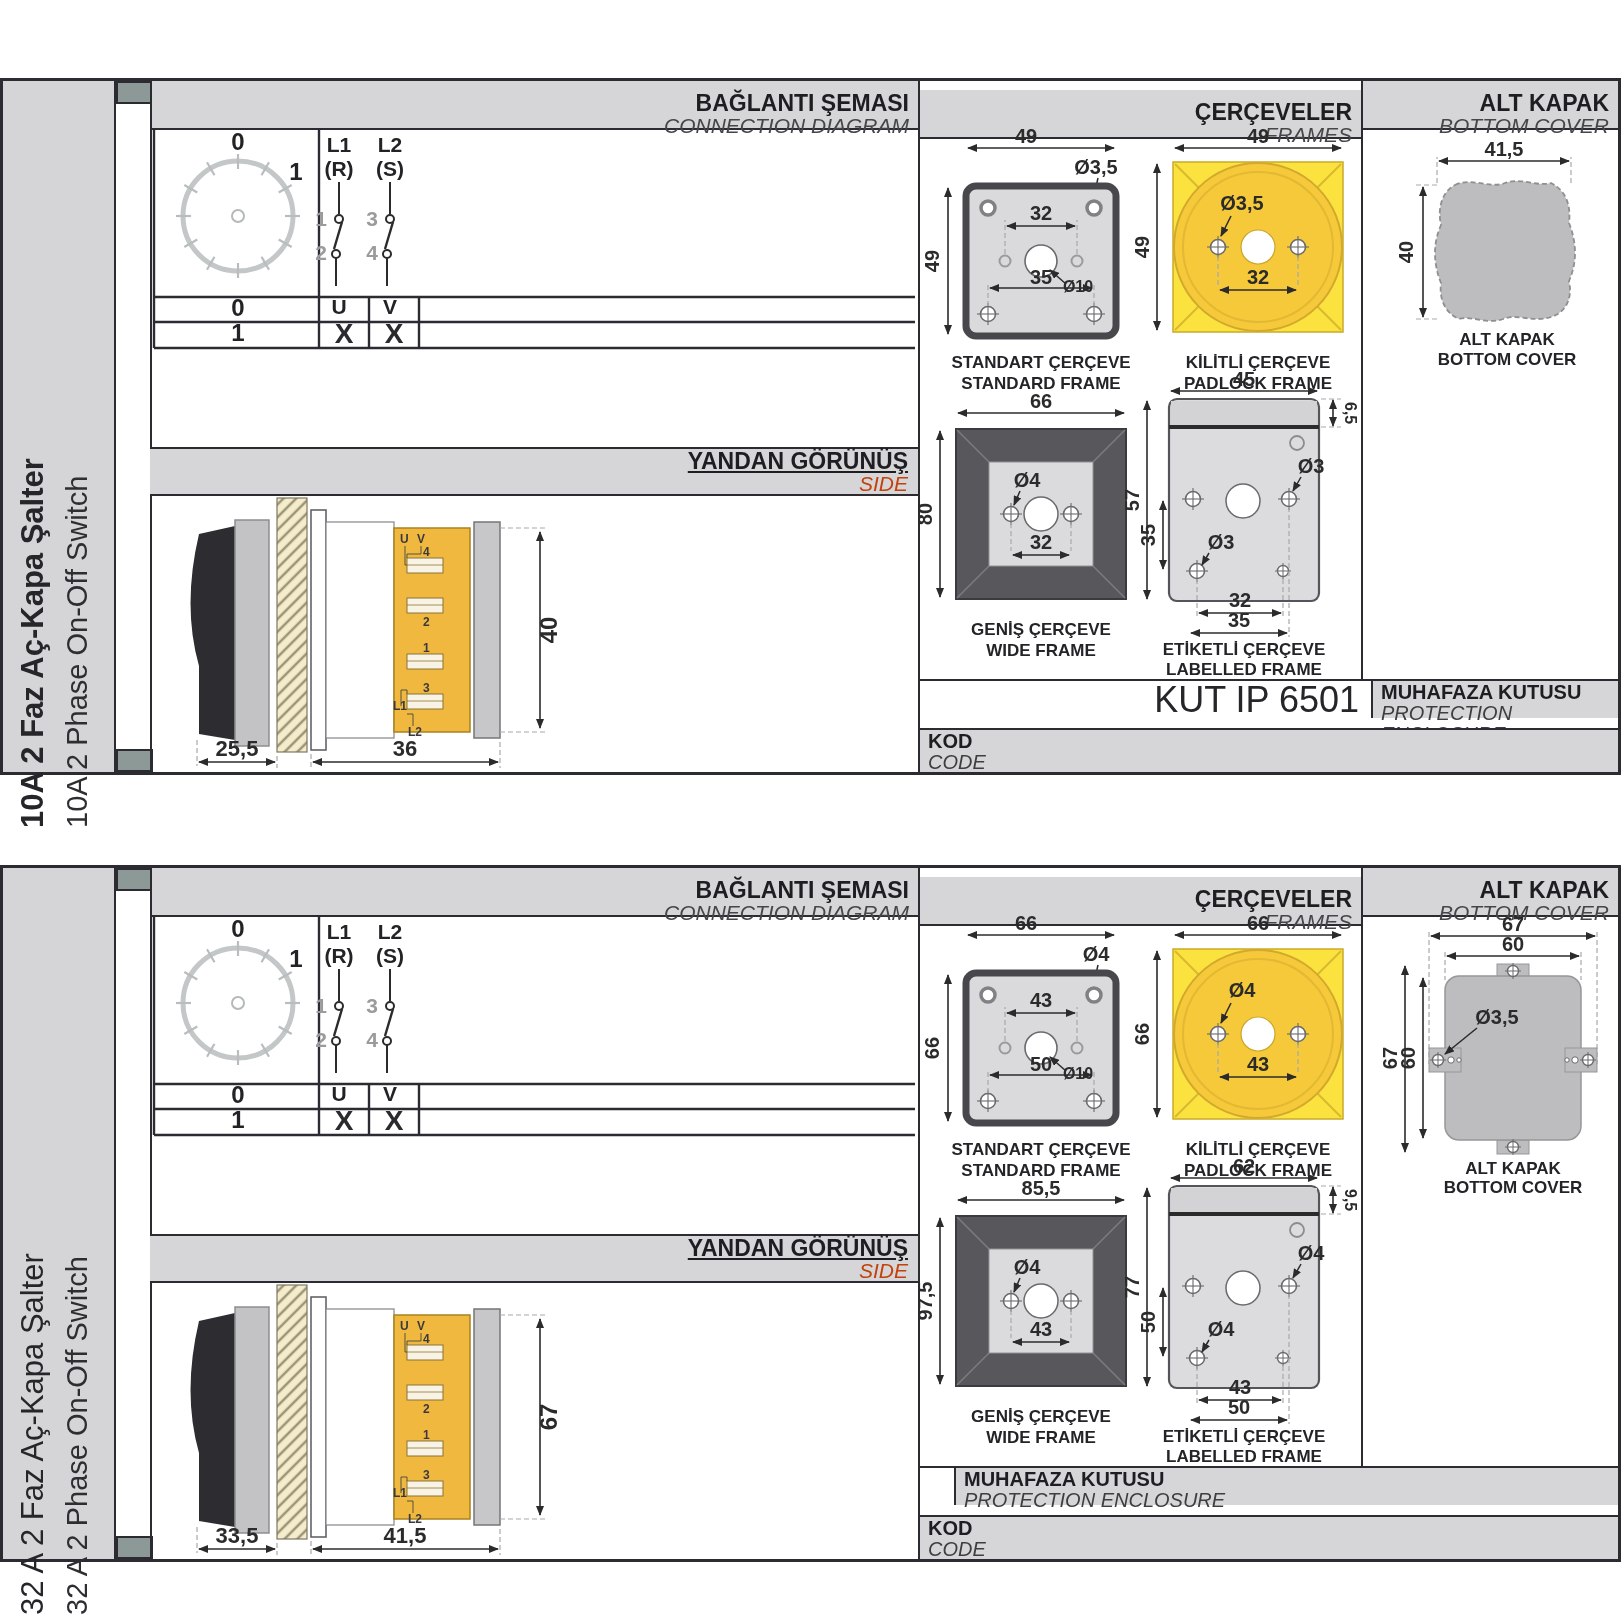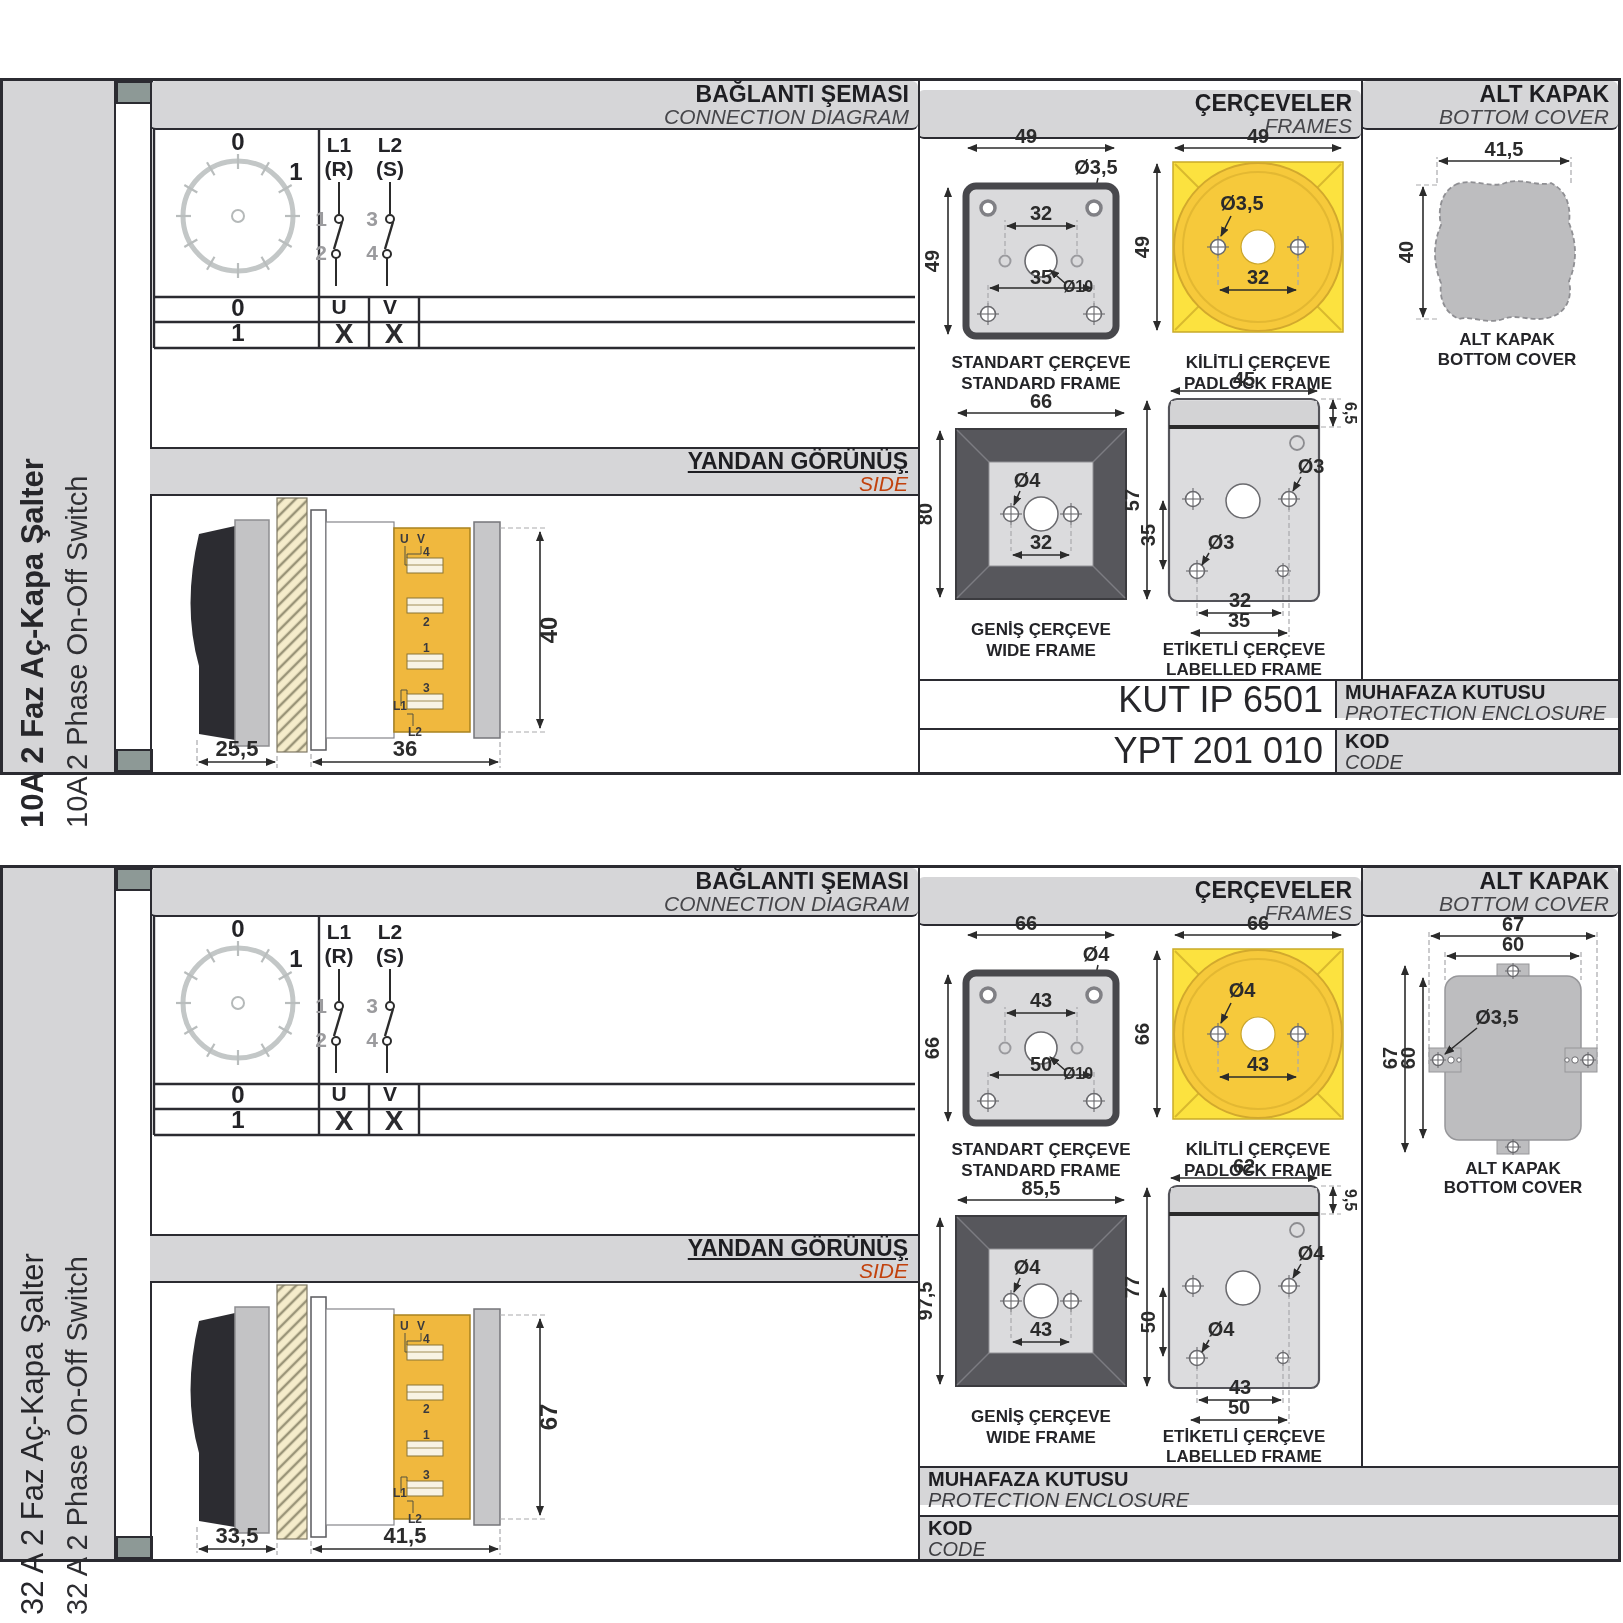--- a/index.html
+++ b/index.html
@@ -19,41 +19,41 @@
   .sb-t1{max-height:670px;}
   .strip{position:absolute;left:111px;top:0;width:37px;height:691px;background:#fff;
          border-left:2.4px solid #2b2b31;border-right:0;box-sizing:border-box;}
   .sq{position:absolute;left:0;width:37px;height:23px;background:#8d9996;
       border:2.4px solid #2b2b31;box-sizing:border-box;}
   .sq.top{top:0;}
   .sq.bot{bottom:0;}
   
   .hc{position:absolute;top:0;height:49px;background:#d6d6d8;
       border-bottom:2.4px solid #2b2b31;box-sizing:border-box;text-align:right;
-      padding:2px 9px 0 0;line-height:1.02;border-radius:6px;}
+      padding:11px 9px 0 0;line-height:1.02;}
   .hc .t1{display:block;font-size:23px;font-weight:bold;color:#1e1e22;}
   .hc .t2{display:block;font-size:21px;font-style:italic;color:#46464a;}
   .hc-conn{left:147px;width:768px;}
   .hc-frames{left:915px;width:443px;margin-top:9px;}
   .hc-cover{left:1358px;width:257px;}
   
   .vl{position:absolute;width:2.4px;background:#2b2b31;}
   .vl0{left:147px;top:0;height:691px;}
   .vl1{left:915px;top:0;height:691px;}
   .vl2{left:1358px;top:0;height:598px;}
   
   .band{position:absolute;left:147px;top:366px;width:768px;height:49px;background:#d6d6d8;
         border-top:2.4px solid #2b2b31;border-bottom:2.4px solid #2b2b31;box-sizing:border-box;
         text-align:right;padding:1px 10px 0 0;line-height:1.02;}
   .band .t1{display:block;font-size:23px;font-weight:bold;color:#1e1e22;text-decoration:underline;}
   .band .t2{display:block;font-size:21px;font-style:italic;color:#c2410c;}
   
   .crow{position:absolute;left:915px;width:700px;display:flex;box-sizing:border-box;
         border-top:2.4px solid #2b2b31;}
-  .crow1{top:598px;height:39px;}
+  .crow1{top:598px;height:39px;padding-left:36px;}
   .crow2{top:647px;height:44px;}
   .cval{width:417px;box-sizing:border-box;text-align:right;padding-right:12px;
         font-size:36px;color:#26262a;letter-spacing:0px;display:flex;
         align-items:center;justify-content:flex-end;}
   .clab{flex:1;border-left:2.4px solid #2b2b31;background:#d6d6d8;box-sizing:border-box;
         padding:1px 6px 0 8px;line-height:1.05;}
   .clab .t1{display:block;font-size:20px;font-weight:bold;color:#1e1e22;}
   .clab .t2{display:block;font-size:20px;font-style:italic;color:#3e3e42;}
   
   svg{position:absolute;overflow:visible;}
@@ -389,21 +389,20 @@
   </svg>
 
   <div class="crow crow1">
     <div class="cval">KUT IP 6501</div>
     <div class="clab">
       <span class="t1">MUHAFAZA KUTUSU</span>
       <span class="t2">PROTECTION ENCLOSURE</span>
     </div>
   </div>
   <div class="crow crow2">
-    <div class="cval">YPT 201 010</div>
     <div class="clab">
       <span class="t1">KOD</span>
       <span class="t2">CODE</span>
     </div>
   </div>
 
 </div>
 
 <div class="section s1">
 

